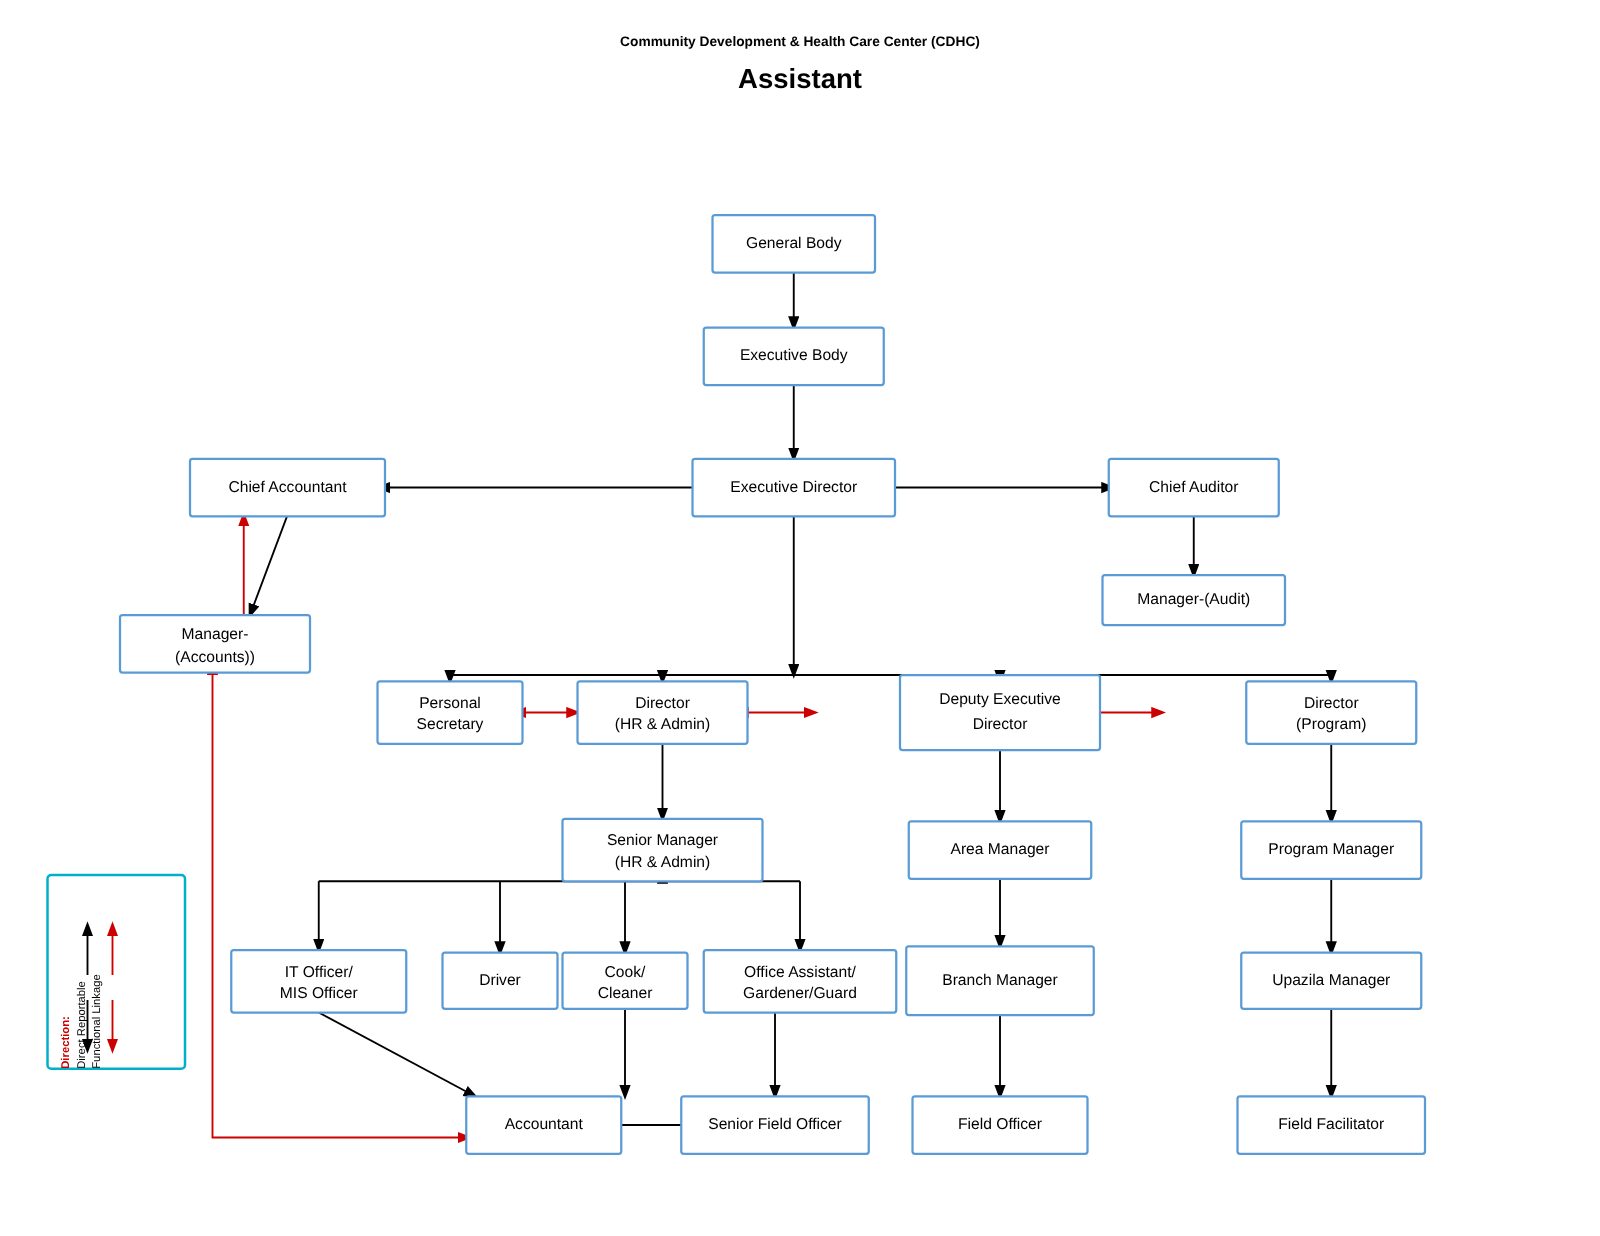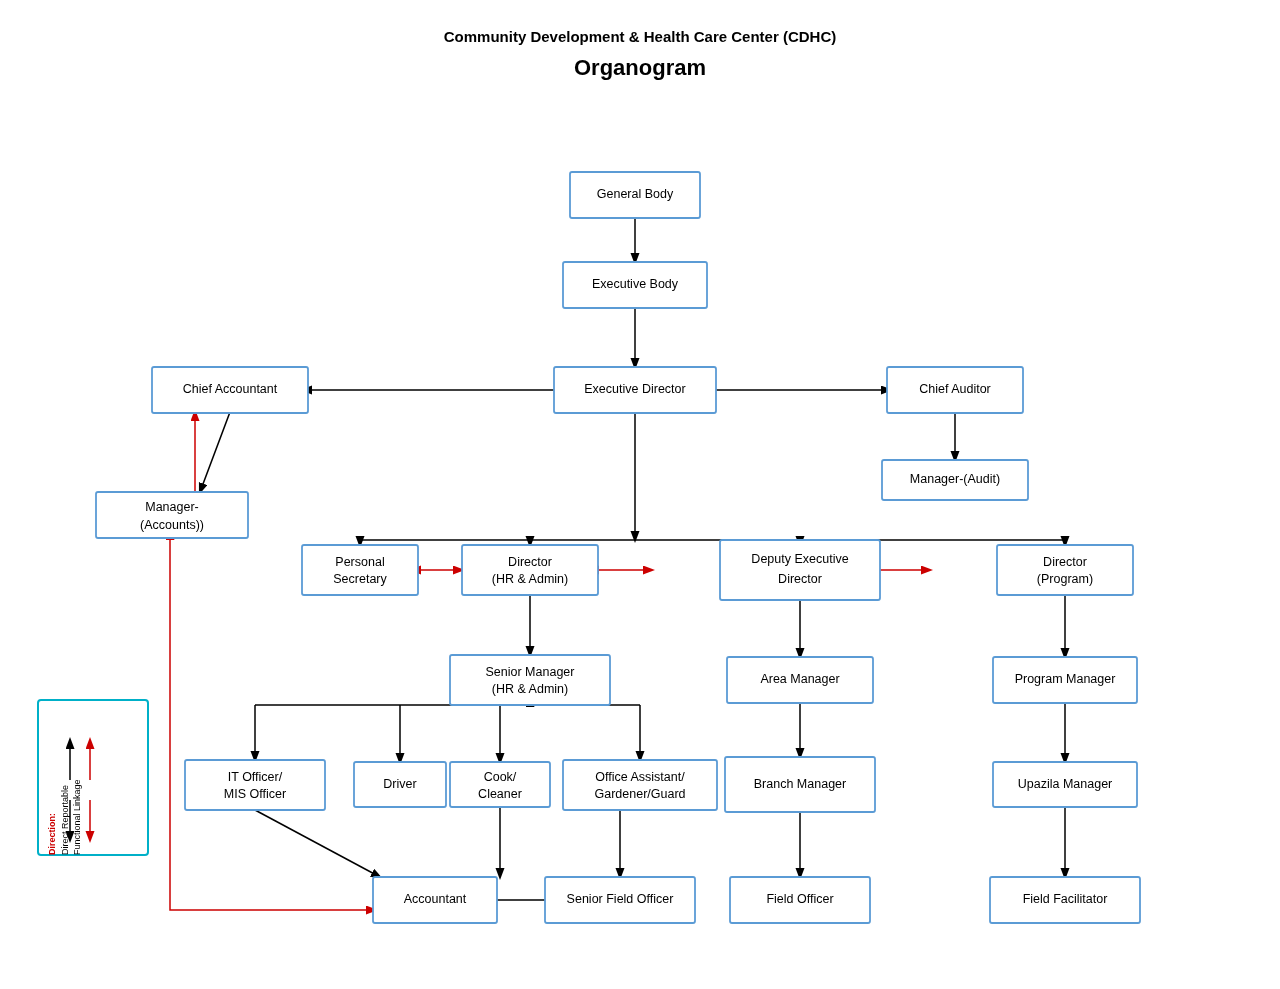--- a/index.html
+++ b/index.html
@@ -12,21 +12,21 @@
       overflow: hidden;
     }
     .page {
       width: 1280px;
       min-height: 989px;
       background: #fff;
       position: relative;
     }
     .header-title {
       text-align: center;
-      font-size: 15px;
+      font-size: 11px;
       font-weight: bold;
       padding-top: 28px;
       color: #000;
     }
     .header-subtitle {
       text-align: center;
       font-size: 22px;
       font-weight: bold;
       padding-top: 10px;
       color: #000;
@@ -75,21 +75,21 @@
       fill: #fff;
       stroke: #00b0c8;
       stroke-width: 2;
     }
   </style>
 </head>
 <body>
 
 <div class="page">
   <div class="header-title">Community Development &amp; Health Care Center (CDHC)</div>
-  <div class="header-subtitle">Organogram</div>
+  <div class="header-subtitle">Assistant</div>
 
   <svg class="org-chart" xmlns="http://www.w3.org/2000/svg">
     <defs>
       <marker id="arrowBlack" markerWidth="8" markerHeight="8" refX="6" refY="3" orient="auto">
         <path d="M0,0 L0,6 L8,3 z" fill="#000"></path>
       </marker>
       <marker id="arrowBlackStart" markerWidth="8" markerHeight="8" refX="2" refY="3" orient="auto-start-reverse">
         <path d="M0,0 L0,6 L8,3 z" fill="#000"></path>
       </marker>
       <marker id="arrowRed" markerWidth="8" markerHeight="8" refX="6" refY="3" orient="auto">

